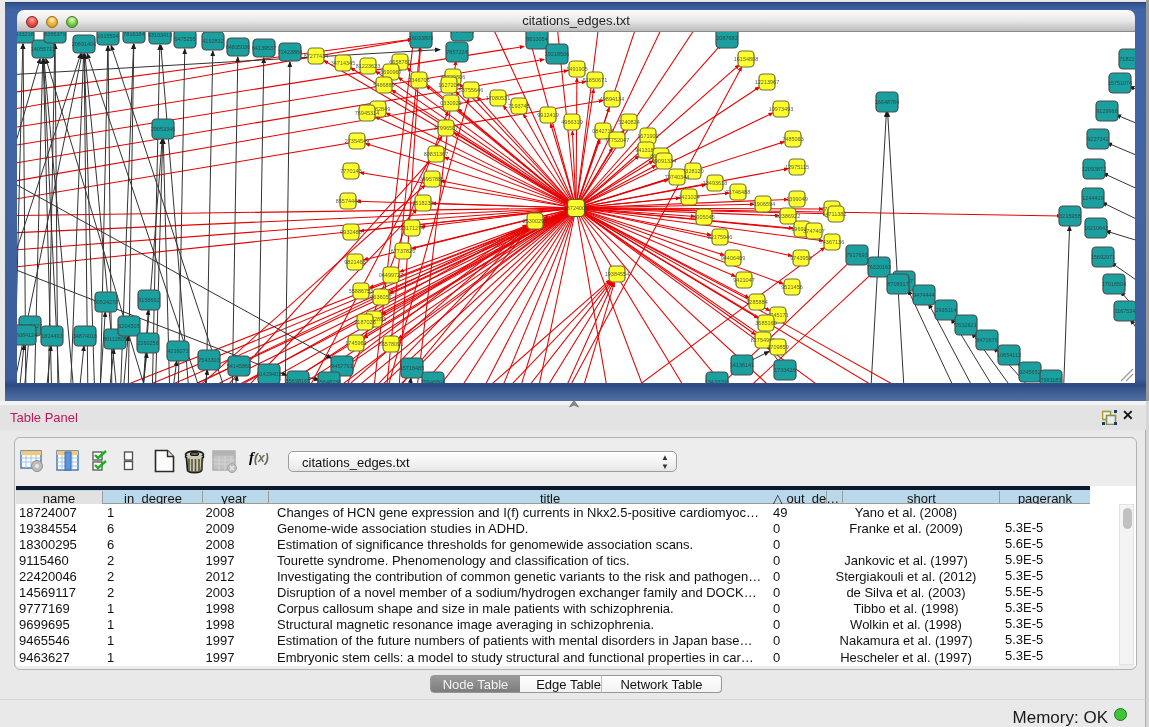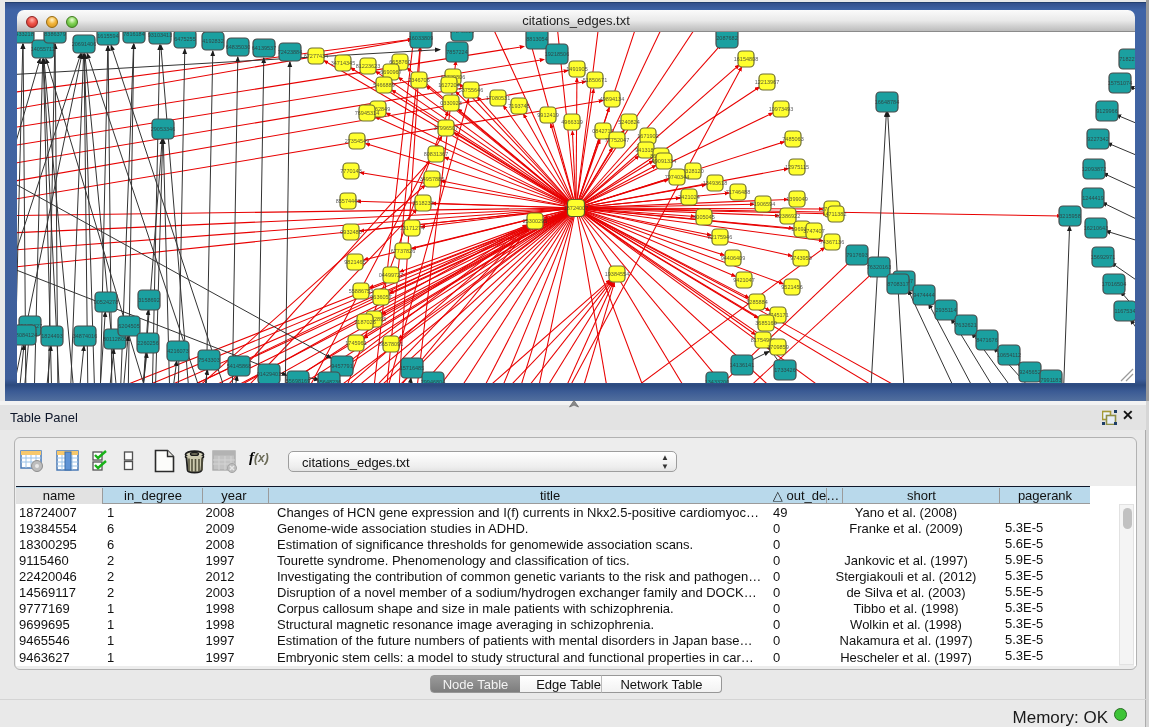--- a/index.html
+++ b/index.html
@@ -13,33 +13,33 @@
 #tbar .ttl { position:absolute; left:0; right:0; top:3px; text-align:center;
   font-size:13px; color:#1f1f1f; }
 .tl { position:absolute; top:6px; width:12px; height:12px; border-radius:50%; }
 #tl1 { left:9px;  background:radial-gradient(circle at 50% 30%,#ffa39b 8%,#ee5449 45%,#c52b22 100%); border:1px solid #8e2020;}
 #tl2 { left:29px; background:radial-gradient(circle at 50% 30%,#ffeab2 8%,#f2b53b 45%,#d2921e 100%); border:1px solid #96690f;}
 #tl3 { left:49px; background:radial-gradient(circle at 50% 30%,#d9f6c2 8%,#81d254 45%,#47a229 100%); border:1px solid #3f7a1e;}
 #rightstrip { position:absolute; left:1146px; top:0; width:3px; height:401px; background:#9a9a9a; }
 #rightstrip2 { position:absolute; left:1145px; top:401px; width:4px; height:326px; background:#d6d6d6; border-left:1px solid #ababab;}
 #tpgap { position:absolute; left:0; top:401px; width:1146px; height:4px; background:#f3f3f3; }
 #tptitle { position:absolute; left:0; top:405px; width:1146px; height:25px; background:#e3e3e3; }
-#tptitle span { position:absolute; left:10px; top:5px; font-size:13px; color:#0f172a; }
+#tptitle span { position:absolute; left:10px; top:5px; font-size:13px; color:#be185d; }
 
 #floaticon { position:absolute; left:1102px; top:410px; width:15px; height:15px; }
 #closex { position:absolute; left:1122px; top:407px; font-size:14px; font-weight:bold; color:#111; }
 #panel { position:absolute; left:14px; top:437px; width:1123px; height:233px;
   background:#ededed; border:1px solid #b2b2b2; border-radius:6px; }
 .icon { position:absolute; top:449px; }
 #combo { position:absolute; left:288px; top:451px; width:389px; height:21px;
   background:linear-gradient(to bottom,#ffffff,#ededed 80%,#e3e3e3); border:1px solid #9d9d9d; border-radius:5px; }
 #combo .tx { position:absolute; left:13px; top:3px; font-size:13px; color:#111; }
 #combo .ar { position:absolute; right:7px; top:1px; font-size:8px; color:#333; line-height:9px; text-align:center;}
 #thead { position:absolute; left:16px; top:486px; width:1074px; height:17.5px; background:#b9d9eb;
-  border-top:1px solid #0f172a; border-bottom:1px solid #9b9b9b; font-size:13px; color:#111; }
+  border-top:4px solid #0f172a; border-bottom:1px solid #9b9b9b; font-size:13px; color:#111; }
 #thead span { position:absolute; top:1px; text-align:center; border-right:1px solid #9b9b9b; height:16px;}
 #tbody { position:absolute; left:16px; top:504px; width:1103px; height:162px; background:#fff; overflow:hidden; }
 .trow { position:absolute; left:0; width:1100px; height:16px; font-size:13px; color:#111; white-space:nowrap; }
 .trow span { position:absolute; top:0; overflow:hidden; }
 .c0 { left:3px;  width:84px; }
 .c1 { left:91px; width:95px; }
 .c2 { left:170px;width:68px;text-align:center; }
 .c3 { left:261px;width:492px; }
 .c4 { left:757px;width:70px; }
 .c5 { left:744px; width:292px; text-align:center; }

